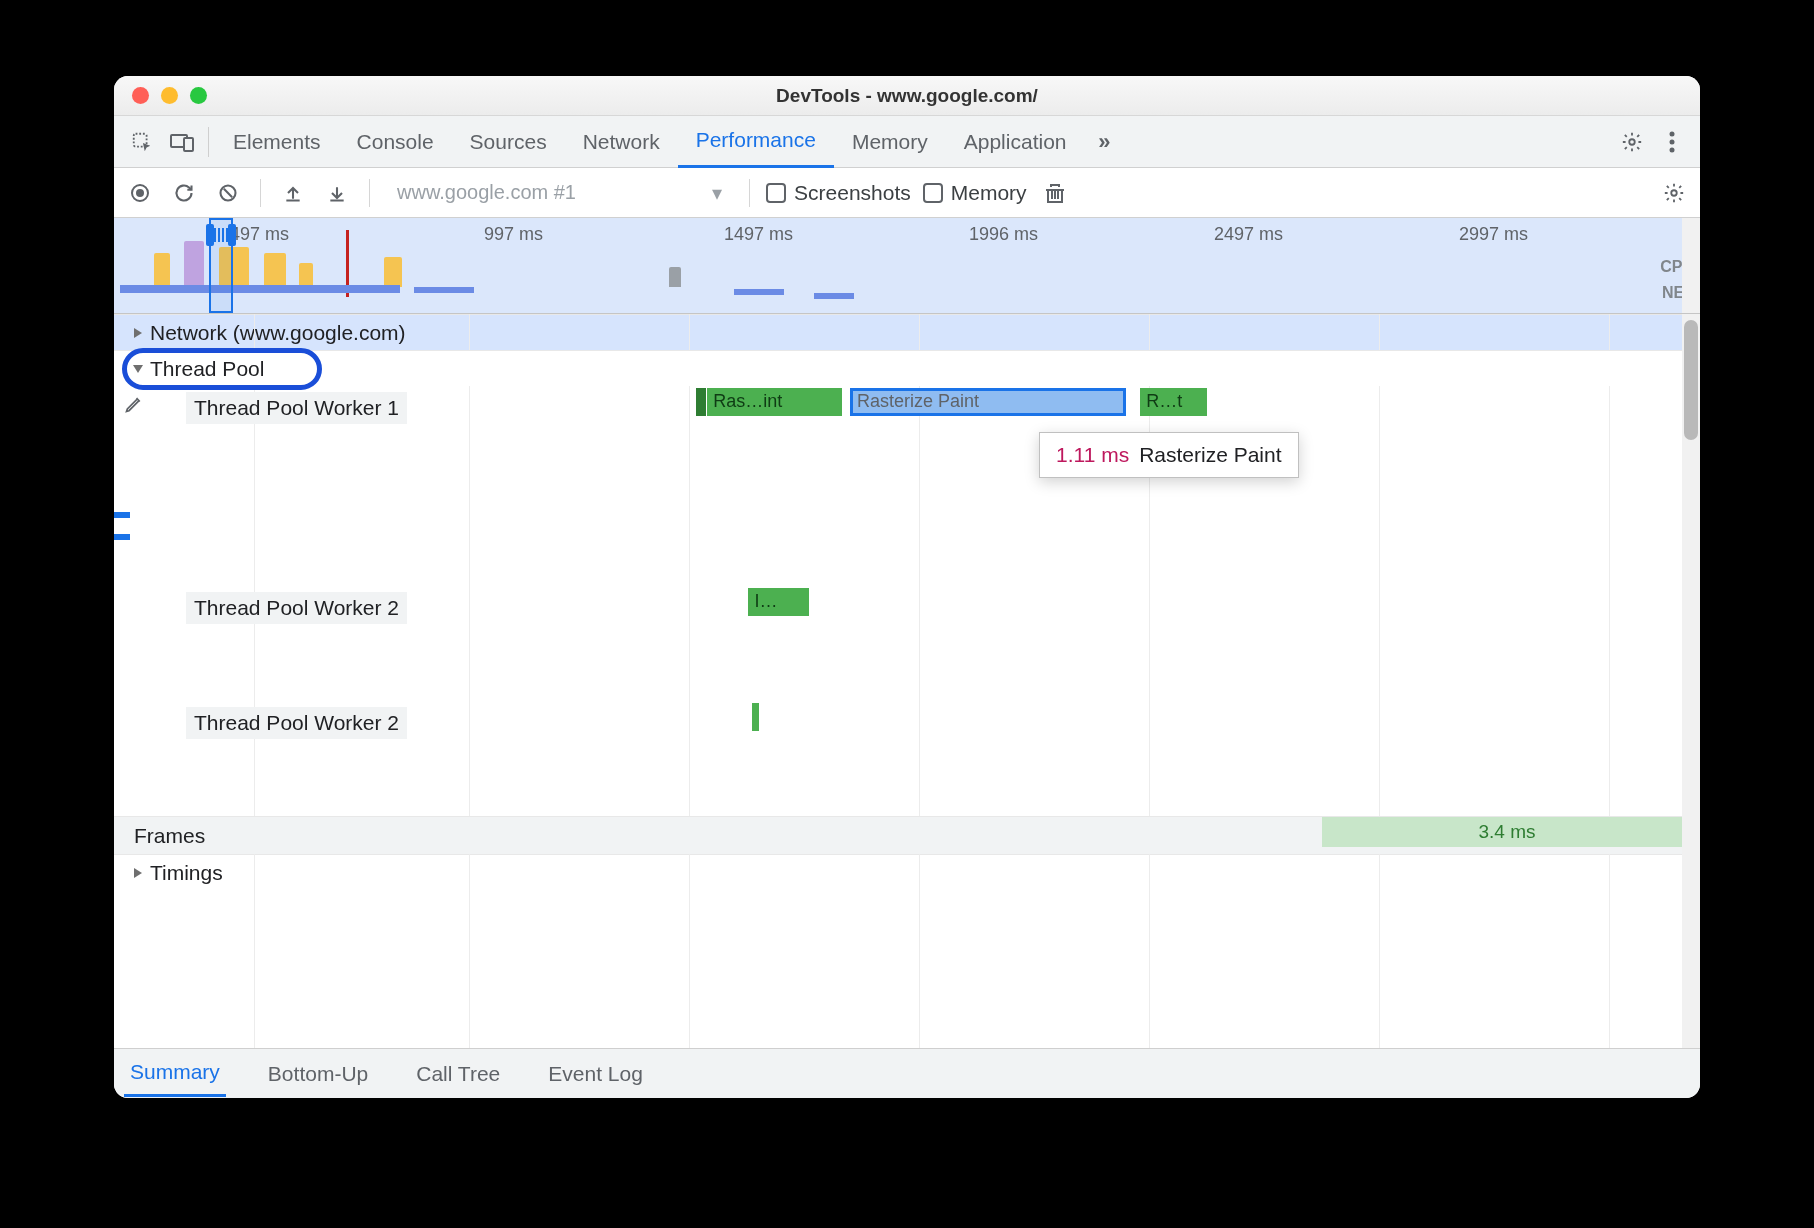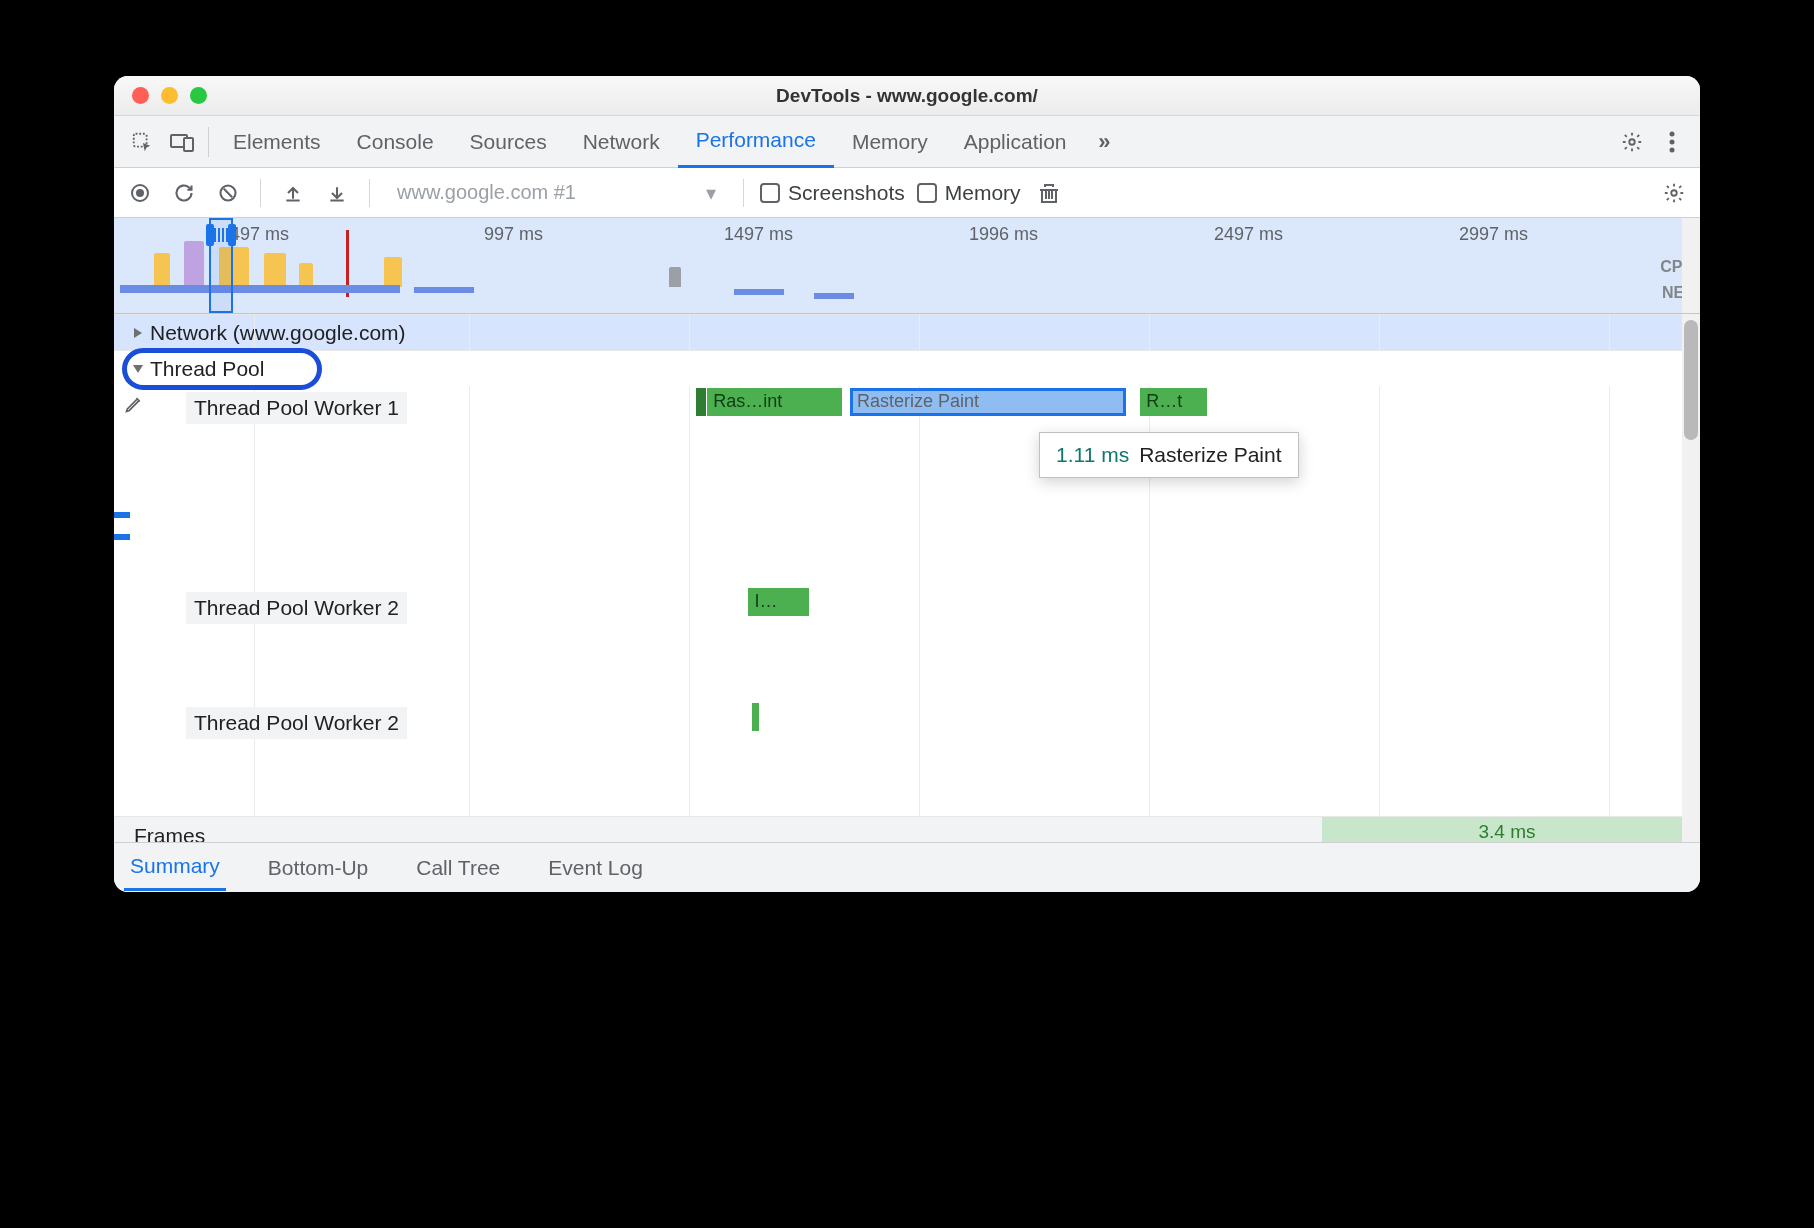--- a/index.html
+++ b/index.html
@@ -7,21 +7,21 @@
     background: #000;
     width: 1814px;
     height: 1228px;
     display: flex;
     align-items: flex-start;
     justify-content: center;
     padding-top: 76px;
   }
   .window {
     width: 1586px;
-    height: 816px;
+    height: 1022px;
     background: #fff;
     border-radius: 14px;
     box-shadow: 0 20px 60px rgba(0,0,0,0.5);
     overflow: hidden;
     display: flex;
     flex-direction: column;
     position: relative;
   }
   
   .titlebar {
@@ -53,21 +53,21 @@
   }
   .tab.active { color:#1a73e8; border-bottom:3px solid #1a73e8; }
   .tabstrip .spacer{flex:1;}
   
   .toolbar {
     display:flex; align-items:center; height:50px; background:#fff;
     border-bottom:1px solid #d0d0d0; padding:0 10px; gap:12px;
   }
   .tb-icon { width:32px; height:32px; display:flex; align-items:center; justify-content:center; color:#5f6368; cursor:pointer; }
   .tb-sep { width:1px; height:28px; background:#d6d6d6; margin:0 4px;}
-  .tb-sel { display:flex; align-items:center; color:#9aa0a6; font-size:20px; padding:0 10px; border:1px solid transparent; gap:10px; flex:0 0 auto;}
+  .tb-sel { display:flex; align-items:center; color:#9aa0a6; font-size:20px; padding:0 10px; border:1px solid transparent; gap:16px; flex:0 0 auto;}
   .tb-check { display:flex; align-items:center; gap:8px; font-size:21px; color:#3c4043; cursor:pointer;}
   .tb-check .box{ width:20px; height:20px; border:2px solid #5f6368; border-radius:4px;}
   .toolbar .spacer{flex:1;}
   
   .overview {
     height:96px; background:#dbe7fb; position:relative; border-bottom:1px solid #c5c5c5; overflow:hidden;
   }
   .ov-tick { position:absolute; top:6px; font-size:18px; color:#5f6368;}
   .ov-label { position:absolute; right:6px; font-size:16px; color:#80868b; font-weight:600;}
   .ov-sel { position:absolute; top:0; bottom:0; border:2px solid #1a73e8; background:rgba(26,115,232,0.08); }
@@ -97,21 +97,21 @@
     font-size:18px; padding:3px 6px; overflow:hidden; white-space:nowrap; text-overflow:ellipsis;
     cursor:pointer;
   }
   .flame-block.selected { background:#8fbcf1; color:#5f6368; border:3px solid #1a73e8; padding:0 4px;}
   .edit-icon { position:absolute; left:10px; top:8px; width:22px; color:#5f6368;}
   .frame-bar { position:absolute; right:8px; top:0; height:30px; background:#c8e6c9; color:#2e7d32; font-size:19px; display:flex; align-items:center; justify-content:center;}
   .tooltip {
     position:absolute; background:#fff; border:1px solid #c0c0c0; box-shadow:0 4px 14px rgba(0,0,0,0.18);
     padding:10px 16px; font-size:21px; color:#202124; white-space:nowrap;
   }
-  .tooltip .dur{color:#0f766e; margin-right:10px;margin-top:28px;}
+  .tooltip .dur{color:#be185d; margin-right:10px;margin-top:28px;}
   .circle-highlight{
     position:absolute; border:5px solid #1a4ed8; border-radius:22px;
   }
   
   .vscroll{ position:absolute; right:0; top:0; width:18px; background:#f1f1f1;}
   .vthumb{ position:absolute; right:2px; width:14px; background:#b9b9b9; border-radius:7px;}
   
   .btabs{
     height:50px; border-top:1px solid #cfcfcf; background:#f1f3f4; display:flex; align-items:center; padding:0 10px; gap:36px;
   }

